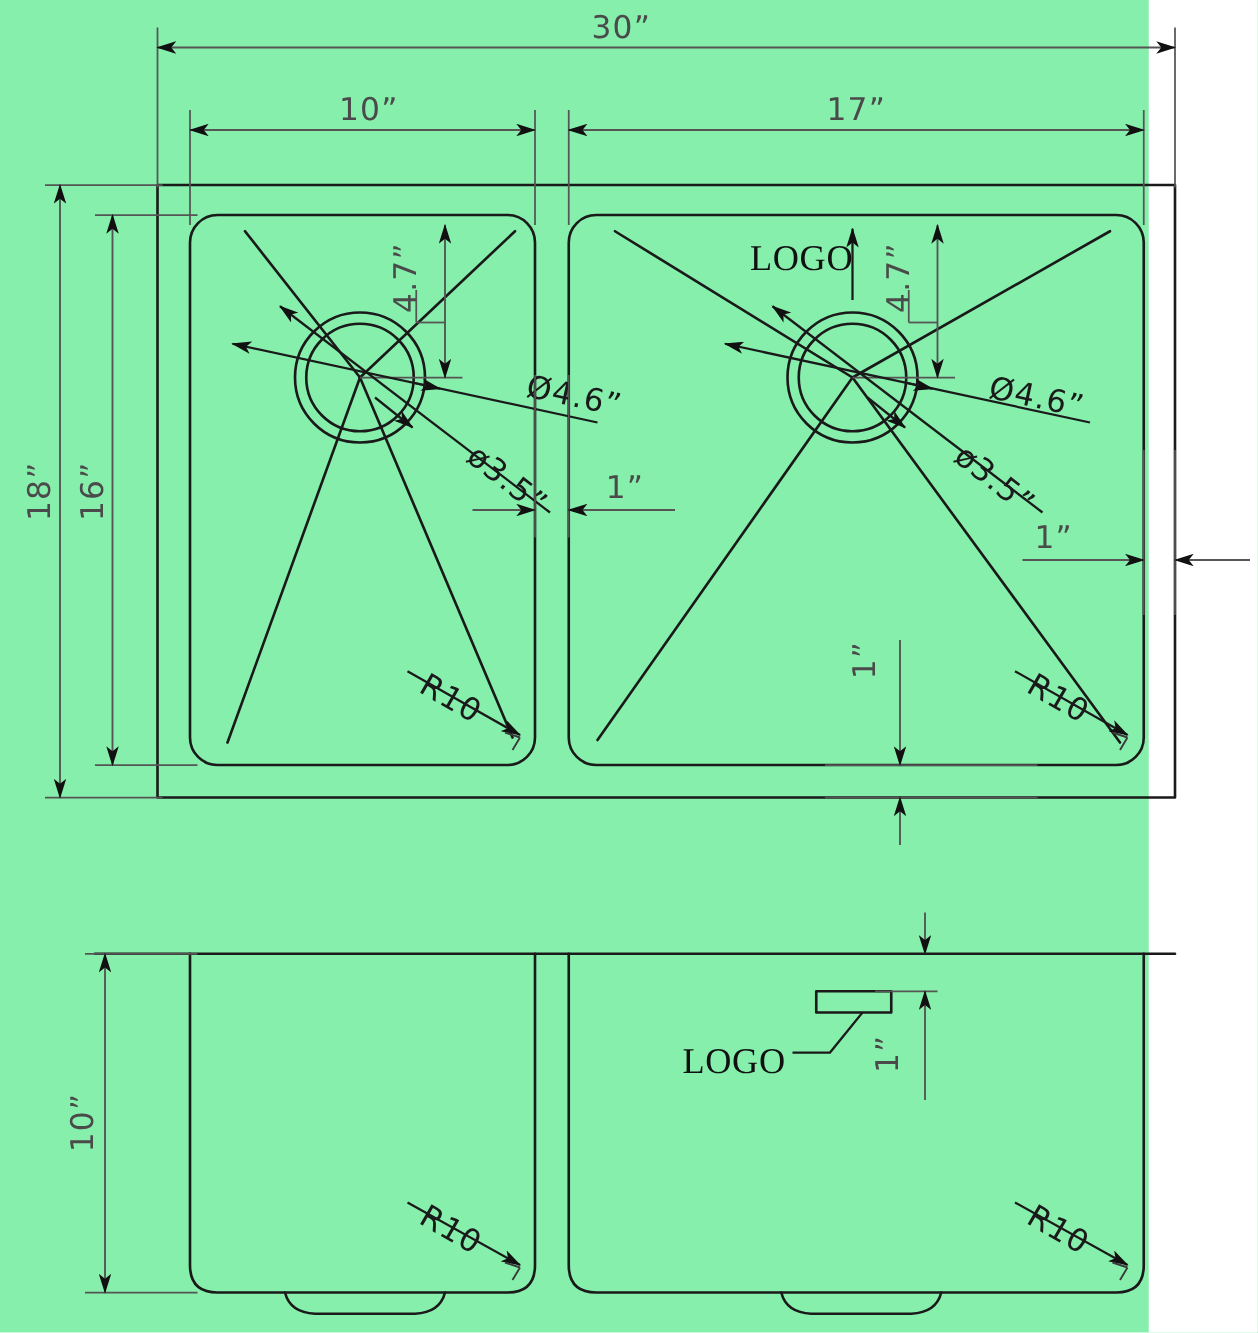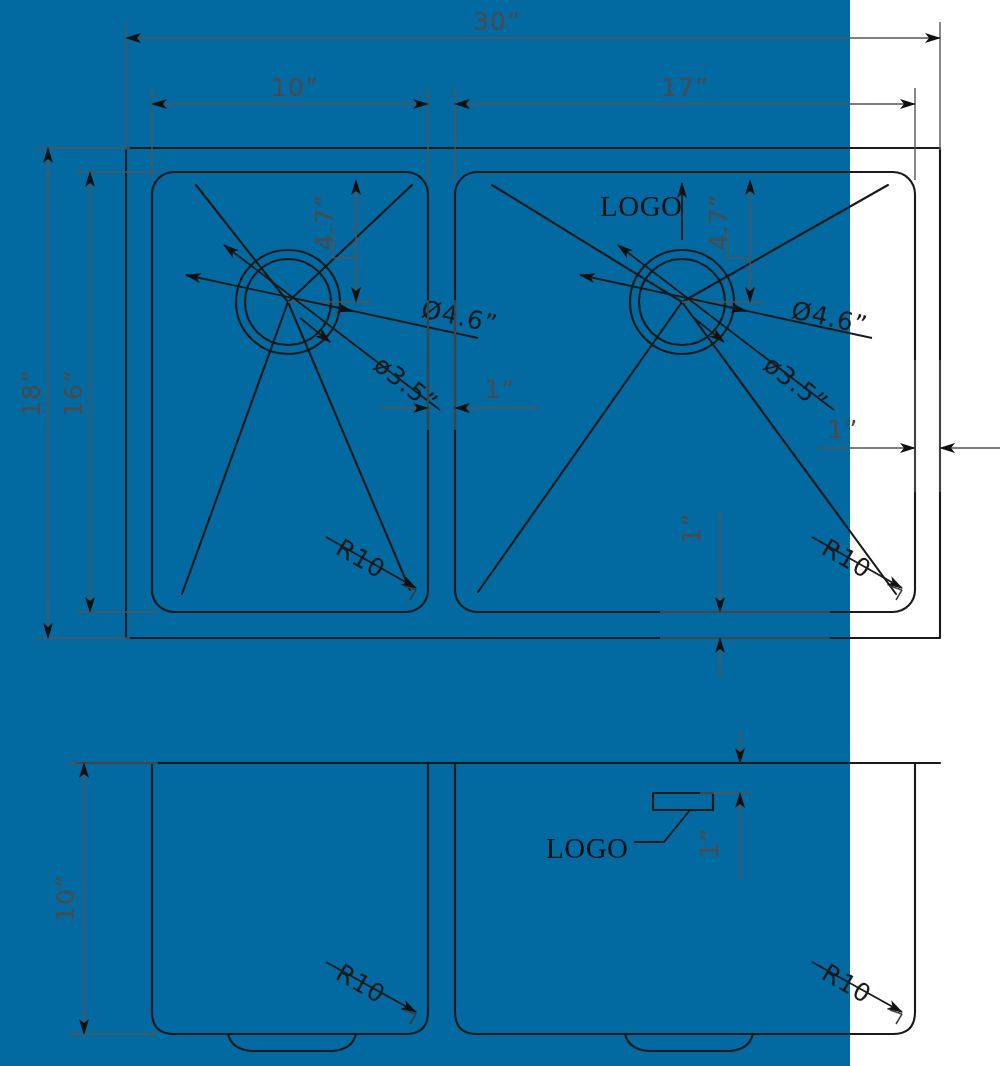--- a/index.html
+++ b/index.html
@@ -8,23 +8,23 @@
     background: #ffffff;
   }
   body {
     width: 1006px;
     height: 1066px;
     font-family: "Liberation Sans", sans-serif;
     overflow: hidden;
   }
   #drawing-root {
     position: relative;
-    width: 850px;
+    width: 919px;
     height: 1066px;
-    background: #0369a1;
+    background: #86efac;
   }
   svg#sink-drawing {
     display: block;
     width: 1006px;
     height: 1066px;
   }
   .ln      { stroke: #1a1a1a; fill: none; stroke-width: 2.1; stroke-linecap: round; stroke-linejoin: round; }
   .ln-thin { stroke: #3a3a3a; fill: none; stroke-width: 1.5; stroke-linecap: butt; }
   .ext     { stroke: #555555; fill: none; stroke-width: 1.4; stroke-linecap: butt; }
   .dim     { stroke: #555555; fill: none; stroke-width: 1.5; stroke-linecap: butt; }

